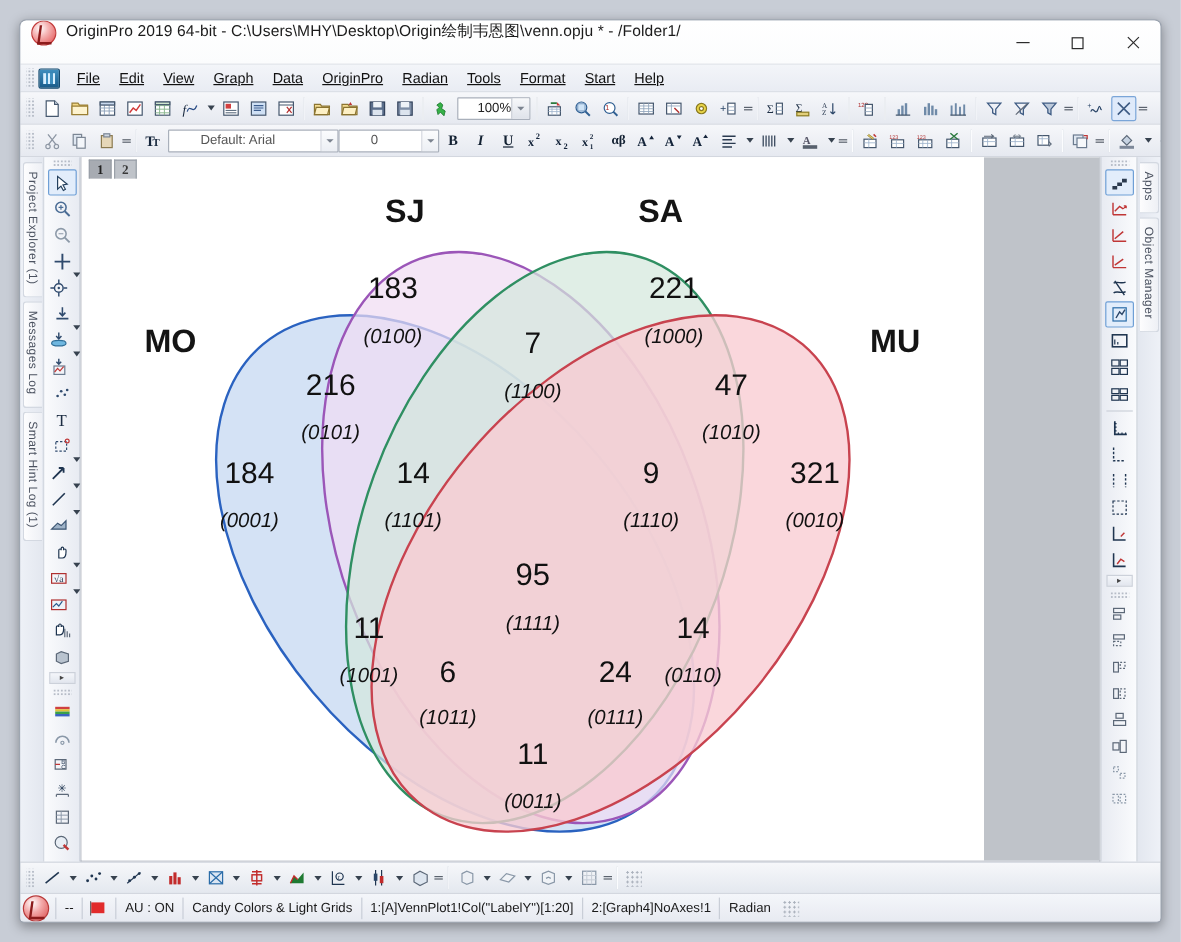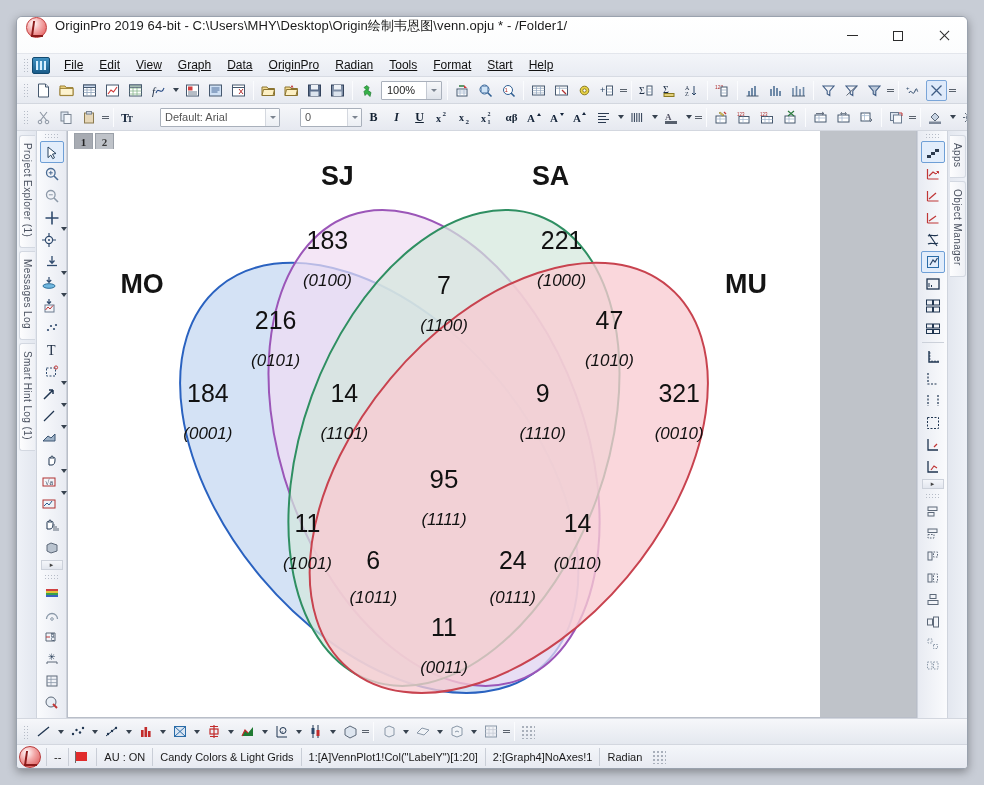--- a/index.html
+++ b/index.html
@@ -114,33 +114,33 @@
     width:0;height:0;border-left:3px solid transparent;border-right:3px solid transparent;
     border-top:4px solid #37424f;
   }
   .tb-more {
     width:9px; height:21px; flex:0 0 auto; display:flex; flex-direction:column;
     align-items:center; justify-content:center; gap:1px;
   }
   .tb-more .b1 { width:7px; height:1px; background:#5a626d; }
   .zoom-combo {
     display:flex; align-items:center; height:19px; margin:0 2px; flex:0 0 auto;
-    border:1px solid #a9b0bb; background:#fff; border-radius:1px;
+    border:1px solid #a9b0bb; background:#fff; border-radius:1px;text-align:right;
   }
   .zoom-combo .val {
     width:44px; font-size:11px; color:#222; padding-left:5px; line-height:17px;
   }
   .zoom-combo .arw {
     width:15px; height:17px; border-left:1px solid #c4c9d2;
     background: linear-gradient(#f7f8fa,#dfe3ea);
     display:flex; align-items:center; justify-content:center;
   }
   .font-combo {
-    display:flex; align-items:flex-end; height:19px; margin-left:20px; flex:0 0 auto;
-    border:1px solid #a9b0bb; background:#fff; border-radius:1px;
+    display:flex; align-items:flex-end; height:19px; margin-left:0; flex:0 0 auto;
+    border:1px solid #a9b0bb; background:#fff; border-radius:1px;padding-left:22px;
   }
   .font-combo .val { font-size:11px; color:#555; padding-left:4px; line-height:17px; white-space:nowrap; }
   .font-combo.w1 .val { width:104px; }
   .font-combo.w2 .val { width:46px; }
   .font-combo .arw {
     width:14px; height:17px; border-left:1px solid #d4d8df;
     background: linear-gradient(#fbfcfd,#eceff4);
     display:flex;align-items:center;justify-content:center;
   }
   .caret-sm { width:0;height:0;border-left:3px solid transparent;border-right:3px solid transparent;border-top:3px solid #7b838f; }

